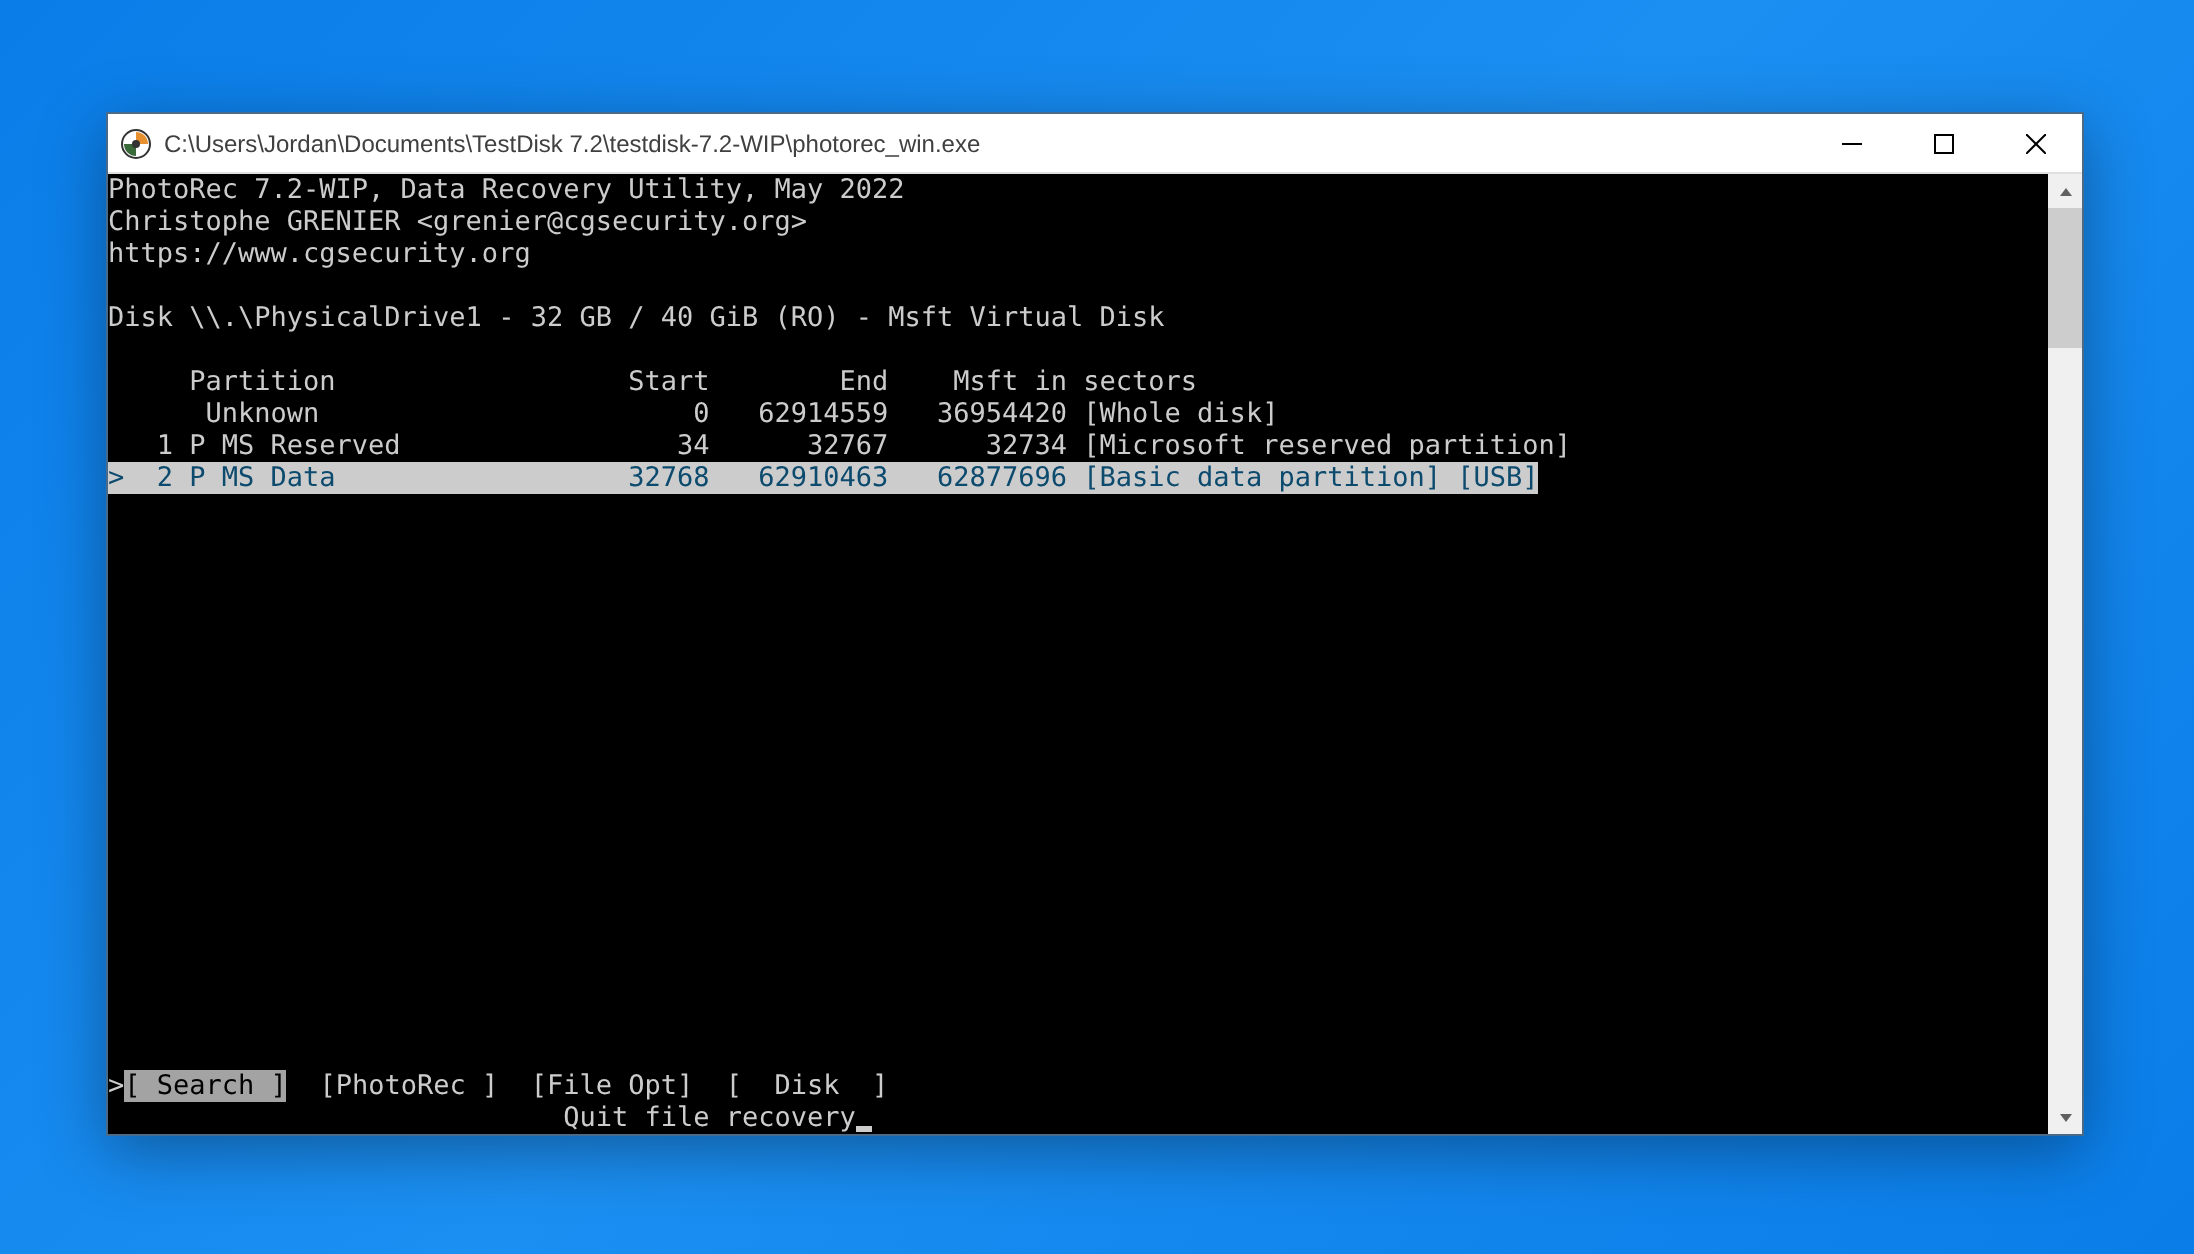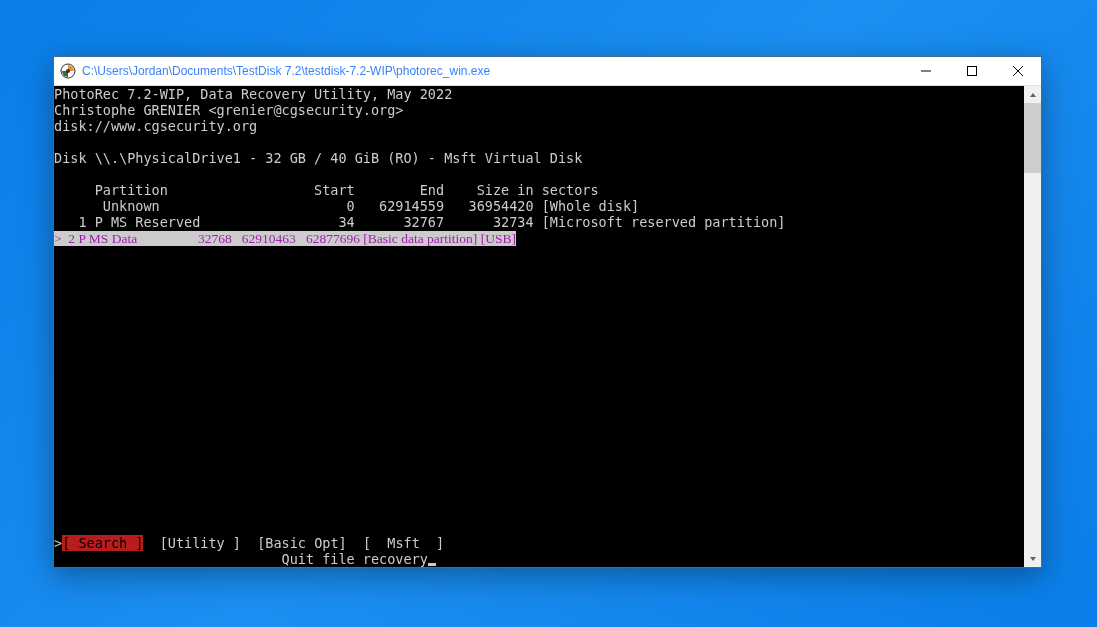--- a/index.html
+++ b/index.html
@@ -33,21 +33,21 @@
       display: flex;
       flex-direction: column;
     }
     .titlebar {
       height: 30px;
       background: #ffffff;
       display: flex;
       align-items: center;
       padding-left: 6px;
       font-size: 12px;
-      color: #3b82f6;
+      color: #404040;
       border-bottom: 1px solid #e0e0e0;
     }
     .titlebar-icon {
       width: 16px;
       height: 16px;
       margin-right: 6px;
       display: flex;
       align-items: center;
       justify-content: center;
     }
@@ -109,25 +109,24 @@
     .scrollbar-down { bottom: 0; }
     .scrollbar-thumb {
       position: absolute;
       top: 17px;
       width: 17px;
       height: 70px;
       background: #cdcdcd;
     }
     .highlight {
       background: #cccccc;
-      color: #a21caf;
-      font-family: Liberation Serif, serif;
+      color: #0c4a6e;
     }
     .menu-sel {
-      background: #b91c1c;
+      background: #a3a3a3;
       color: #000000;
       text-align: center;
     }
     .cursor {
       display: inline-block;
       width: 8px;
       height: 3px;
       background: #cccccc;
       vertical-align: bottom;
       margin-bottom: 1px;
@@ -165,25 +164,25 @@
             <line x1="0" y1="0" x2="10" y2="10" stroke="#000" stroke-width="1"></line>
             <line x1="10" y1="0" x2="0" y2="10" stroke="#000" stroke-width="1"></line>
           </svg>
       </div>
     </div>
   </div>
 
   <div class="console-body">
     <div class="console"><span>PhotoRec 7.2-WIP, Data Recovery Utility, May 2022</span>
 <span>Christophe GRENIER &lt;grenier@cgsecurity.org&gt;</span>
-<span>disk://www.cgsecurity.org</span>
+<span>https://www.cgsecurity.org</span>
 
 <span>Disk \\.\PhysicalDrive1 - 32 GB / 40 GiB (RO) - Msft Virtual Disk</span>
 
-<span>     Partition                  Start        End    Size in sectors</span>
+<span>     Partition                  Start        End    Msft in sectors</span>
 <span>      Unknown                       0   62914559   36954420 [Whole disk]</span>
 <span>   1 P MS Reserved                 34      32767      32734 [Microsoft reserved partition]</span>
 <span class="highlight">&gt;  2 P MS Data                  32768   62910463   62877696 [Basic data partition] [USB]</span>
 
 
 
 
 
 
 
@@ -191,21 +190,21 @@
 
 
 
 
 
 
 
 
 
 
-<span>&gt;</span><span class="menu-sel">[ Search ]</span>  <span>[Utility ]</span>  <span>[Basic Opt]</span>  <span>[  Msft  ]</span>
+<span>&gt;</span><span class="menu-sel">[ Search ]</span>  <span>[PhotoRec ]</span>  <span>[File Opt]</span>  <span>[  Disk  ]</span>
 <span>                            </span><span>Quit file recovery</span><span class="cursor"></span></div>
 
     <div class="scrollbar">
       <div class="scrollbar-up">
         <svg width="8" height="8" viewBox="0 0 8 8">
             <polygon points="4,2 7,6 1,6" fill="#606060"></polygon>
           </svg>
       </div>
       <div class="scrollbar-thumb"></div>
       <div class="scrollbar-down">

